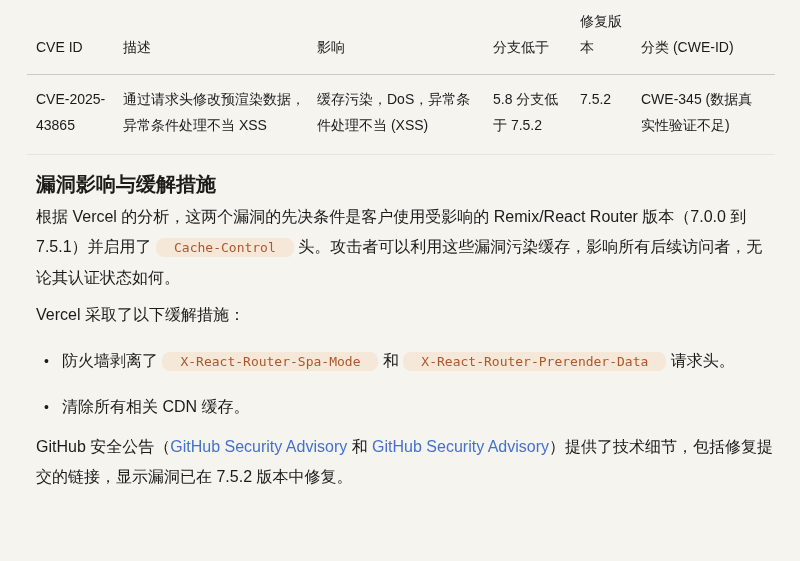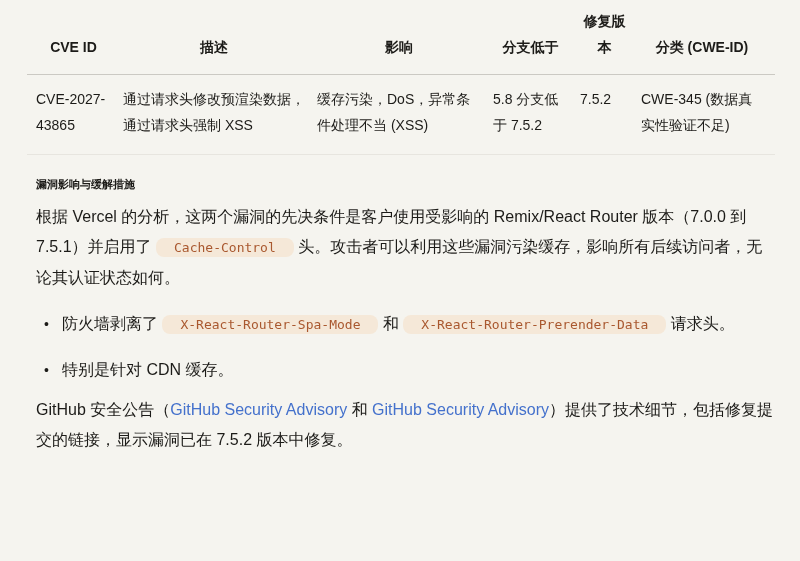--- a/index.html
+++ b/index.html
@@ -30,39 +30,39 @@
     font-size:14px;
     line-height:26px;
   }
   table.cve col.c1{width:96px}
   table.cve col.c2{width:194px}
   table.cve col.c3{width:176px}
   table.cve col.c4{width:87px}
   table.cve col.c5{width:61px}
   table.cve col.c6{width:134px}
   table.cve th{
-    text-align:center;
-    font-weight:700;
+    text-align:left;
+    font-weight:400;
     vertical-align:bottom;
     padding:0 12px 14px 0;
     border-bottom:1px solid var(--divider-strong);
   }
   table.cve td{
     vertical-align:top;
     padding:11px 12px 16px 0;
   }
   table.cve th:first-child,
   table.cve td:first-child{padding-left:9px;}
   table.cve tbody tr.row-1 td{border-bottom:1px solid var(--divider);}
   table.cve tbody tr.row-2 td{border-bottom:1px solid var(--divider-faint);}
 
   
   h3.section-heading{
     margin:17px 0 0 0;
-    font-size:11px;
+    font-size:20px;
     line-height:24px;
     font-weight:700;
   }
   p.body{
     margin:0;
     font-size:16px;
     line-height:30px;
   }
   p.analysis{margin-top:6px;}
   p.mitigation-intro{margin-top:7px;}
@@ -122,35 +122,36 @@
         <th>CVE ID</th>
         <th>描述</th>
         <th>影响</th>
         <th>分支低于</th>
         <th>修复版本</th>
         <th>分类 (CWE-ID)</th>
       </tr>
     </thead>
     <tbody>
       <tr class="row-2">
-        <td>CVE-2027-43865</td>
-        <td>通过请求头修改预渲染数据，通过请求头强制 XSS</td>
+        <td>CVE-2025-43865</td>
+        <td>通过请求头修改预渲染数据，异常条件处理不当 XSS</td>
         <td>缓存污染，DoS，异常条件处理不当 (XSS)</td>
         <td>5.8 分支低于 7.5.2</td>
         <td>7.5.2</td>
         <td>CWE-345 (数据真实性验证不足)</td>
       </tr>
     </tbody>
   </table>
 
   <h3 class="section-heading">漏洞影响与缓解措施</h3>
 
   <p class="body analysis">根据 Vercel 的分析，这两个漏洞的先决条件是客户使用受影响的 Remix/React Router 版本（7.0.0 到 7.5.1）并启用了 <code class="inline-code">Cache-Control</code> 头。攻击者可以利用这些漏洞污染缓存，影响所有后续访问者，无论其认证状态如何。</p>
 
+  <p class="body mitigation-intro">Vercel 采取了以下缓解措施：</p>
 
   <ul class="mitigations">
     <li>防火墙剥离了 <code class="inline-code">X-React-Router-Spa-Mode</code> 和 <code class="inline-code">X-React-Router-Prerender-Data</code> 请求头。</li>
-    <li>特别是针对 CDN 缓存。</li>
+    <li>清除所有相关 CDN 缓存。</li>
   </ul>
 
   <p class="body advisory">GitHub 安全公告（<a class="link" href="#">GitHub Security Advisory</a> 和 <a class="link" href="#">GitHub Security Advisory</a>）提供了技术细节，包括修复提交的链接，显示漏洞已在 7.5.2 版本中修复。</p>
 
 </div>
 
 </body></html>

